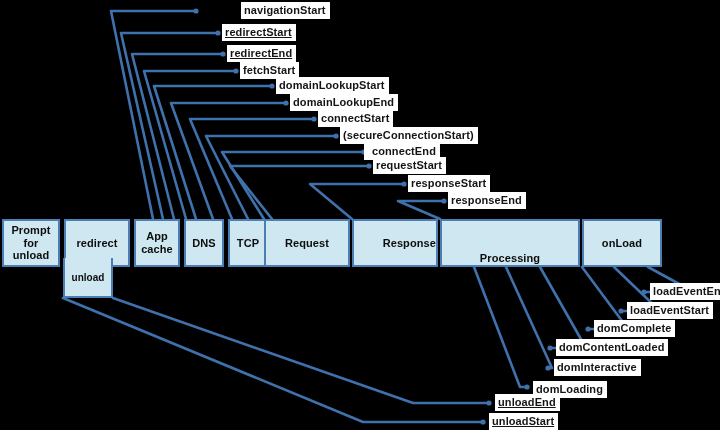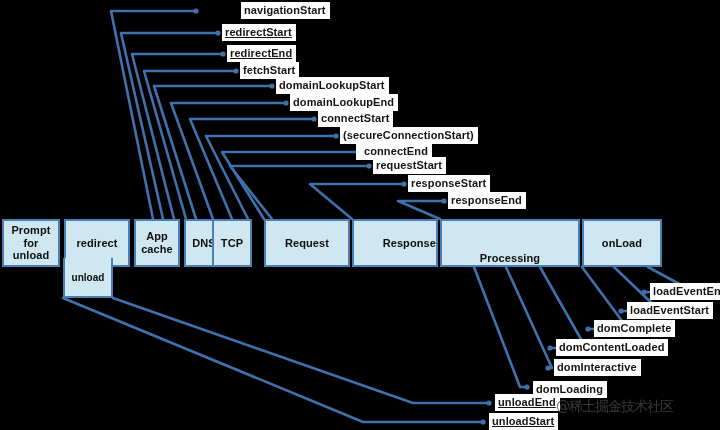--- a/index.html
+++ b/index.html
@@ -156,21 +156,21 @@
         <div>
           <div>App</div>
           <div>cache</div>
         </div>
       </div>
       <div class="phase" style="left: 184px; width: 40px;">
         <div>
           <div>DNS</div>
         </div>
       </div>
-      <div class="phase" style="left: 212px; width: 40px;">
+      <div class="phase" style="left: 228px; width: 40px;">
         <div>
           <div>TCP</div>
         </div>
       </div>
       <div class="phase" style="left: 264px; width: 86px;">
         <div>
           <div>Request</div>
         </div>
       </div>
       <div class="phase" style="left: 352px; width: 86px; justify-content: flex-end;">
@@ -196,30 +196,29 @@
 
   <div id="labels-above">
       <div class="evt" style="left: 200px; top: 2px; margin-left: 41px;"><span>navigationStart</span></div>
       <div class="evt ul" style="left: 222px; top: 24px;"><span>redirectStart</span></div>
       <div class="evt ul" style="left: 227px; top: 45px;"><span>redirectEnd</span></div>
       <div class="evt" style="left: 240px; top: 62px;"><span>fetchStart</span></div>
       <div class="evt" style="left: 276px; top: 77px;"><span>domainLookupStart</span></div>
       <div class="evt" style="left: 290px; top: 94px;"><span>domainLookupEnd</span></div>
       <div class="evt" style="left: 318px; top: 110px;"><span>connectStart</span></div>
       <div class="evt" style="left: 340px; top: 127px;"><span>(secureConnectionStart)</span></div>
-      <div class="evt" style="left: 356px; top: 143px; padding-left: 8px;"><span>connectEnd</span></div>
+      <div class="evt" style="left: 364px; top: 143px; padding-left: 8px;"><span>connectEnd</span></div>
       <div class="evt" style="left: 373px; top: 157px;"><span>requestStart</span></div>
       <div class="evt" style="left: 408px; top: 175px;"><span>responseStart</span></div>
       <div class="evt" style="left: 448px; top: 192px;"><span>responseEnd</span></div>
     </div>
   <div id="labels-below">
       <div class="evt" style="left: 650px; top: 283px;"><span>loadEventEnd</span></div>
       <div class="evt" style="left: 627px; top: 302px;"><span>loadEventStart</span></div>
       <div class="evt" style="left: 594px; top: 320px;"><span>domComplete</span></div>
       <div class="evt" style="left: 556px; top: 339px;"><span>domContentLoaded</span></div>
       <div class="evt" style="left: 554px; top: 359px;"><span>domInteractive</span></div>
       <div class="evt" style="left: 533px; top: 381px;"><span>domLoading</span></div>
       <div class="evt ul" style="left: 495px; top: 394px;"><span>unloadEnd</span></div>
       <div class="evt ul" style="left: 489px; top: 413px;"><span>unloadStart</span></div>
     </div>
 
-  <div class="watermark">@稀土掘金技术社区</div>
 </div>
 
 </body></html>

